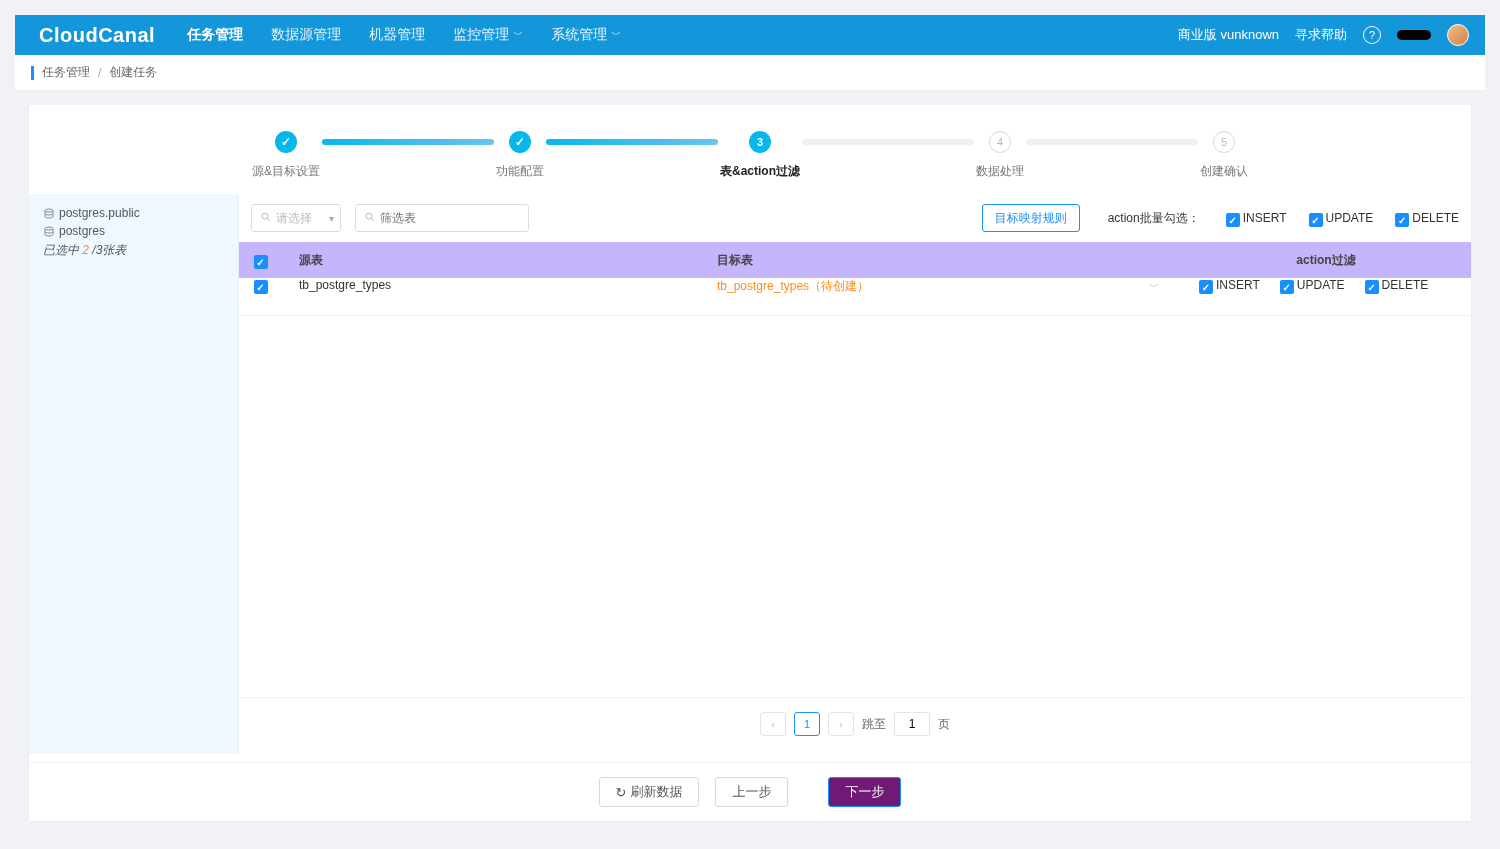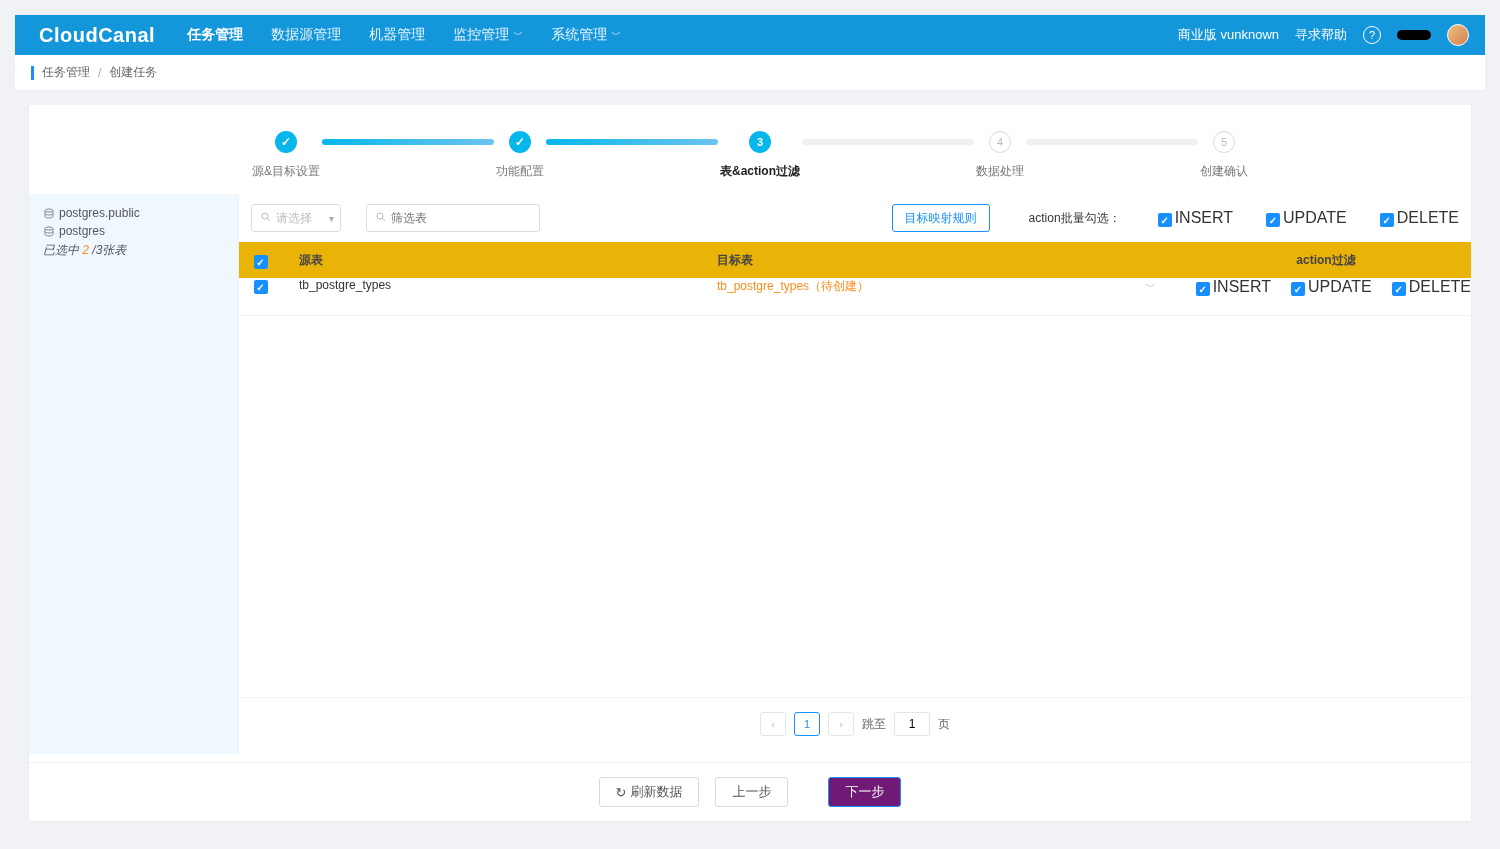--- a/index.html
+++ b/index.html
@@ -36,35 +36,35 @@
 .check::before{content:"✓";font-size:12px;font-weight:700;}
 .main-split{display:flex;margin-top:2px;}
 .side-panel{width:210px;background:#fafdff;border-right:1px solid #f0f0f0;padding:12px 14px;min-height:560px;}
 .side-panel.accent{background:#eff8ff;}
 .db-line{display:flex;align-items:center;gap:6px;font-size:12px;color:#555;margin-bottom:4px;}
 .db-icon{width:10px;height:10px;display:inline-block;}
 .db-icon svg{width:12px;height:12px;}
 .sel-line{font-size:12px;color:#555;margin-top:4px;font-style:italic;}
 .sel-line .hl{color:#ff8c1a;}
 .content-panel{flex:1;display:flex;flex-direction:column;min-height:560px;}
-.toolbar{display:flex;align-items:center;padding:10px 12px;gap:25px;}
+.toolbar{display:flex;align-items:center;padding:10px 12px;gap:14px;}
 .sel-box{width:90px;height:28px;border:1px solid #ddd;border-radius:3px;display:flex;align-items:center;padding:0 8px;color:#bbb;font-size:12px;background:#fff;position:relative;}
 .sel-box .mag{margin-right:4px;color:#bbb;}
 .sel-box .dd{position:absolute;right:6px;color:#aaa;font-size:10px;}
 .search-box{width:174px;height:28px;border:1px solid #ddd;border-radius:3px;display:flex;align-items:center;padding:0 8px;color:#bbb;font-size:12px;background:#fff;}
 .search-box .mag{margin-right:4px;color:#bbb;}
 .search-box input{border:none;outline:none;flex:1;font-size:12px;color:#333;background:transparent;}
 .toolbar-spacer{flex:1;}
 .outline-btn{height:28px;padding:0 12px;border:1px solid #1890ff;color:#1890ff;background:#fff;border-radius:3px;font-size:12px;display:flex;align-items:center;cursor:pointer;}
 .bulk-label{font-size:12px;color:#333;margin-left:14px;margin-right:4px;}
 .chk{width:14px;height:14px;background:#178FFF;border-radius:2px;display:inline-flex;align-items:center;justify-content:center;color:#fff;font-size:10px;font-weight:700;margin-right:3px;position:relative;top:2px;flex-shrink:0;}
 .chk::before{content:"✓";}
-.action-chk{display:inline-flex;align-items:center;font-size:16px;color:#333;margin-left:8px;}
+.action-chk{display:inline-flex;align-items:center;font-size:12px;color:#333;margin-left:8px;}
 .table{width:100%;}
-.thead{display:flex;align-items:center;height:36px;background:#eab308;font-size:12px;font-weight:600;color:#444;}
+.thead{display:flex;align-items:center;height:36px;background:#c4b5fd;font-size:12px;font-weight:600;color:#444;}
 .th-check{width:46px;display:flex;justify-content:center;}
 .th-src{flex:0 0 424px;padding-left:14px;}
 .th-tgt{flex:1;padding-left:8px;}
 .th-act{flex:0 0 290px;text-align:center;}
 .trow{display:flex;align-items:flex-start;height:38px;border-bottom:1px solid #f3f3f3;font-size:12px;}
 .td-check{width:46px;display:flex;justify-content:center;}
 .td-src{flex:0 0 424px;padding-left:14px;color:#333;}
 .td-tgt{flex:1;padding-left:8px;color:#ff8c1a;display:flex;align-items:center;position:relative;}
 .td-tgt .dd{position:absolute;right:22px;color:#aaa;font-size:10px;}
 .td-act{flex:0 0 290px;display:flex;align-items:center;justify-content:flex-start;padding-left:10px;gap:12px;}

